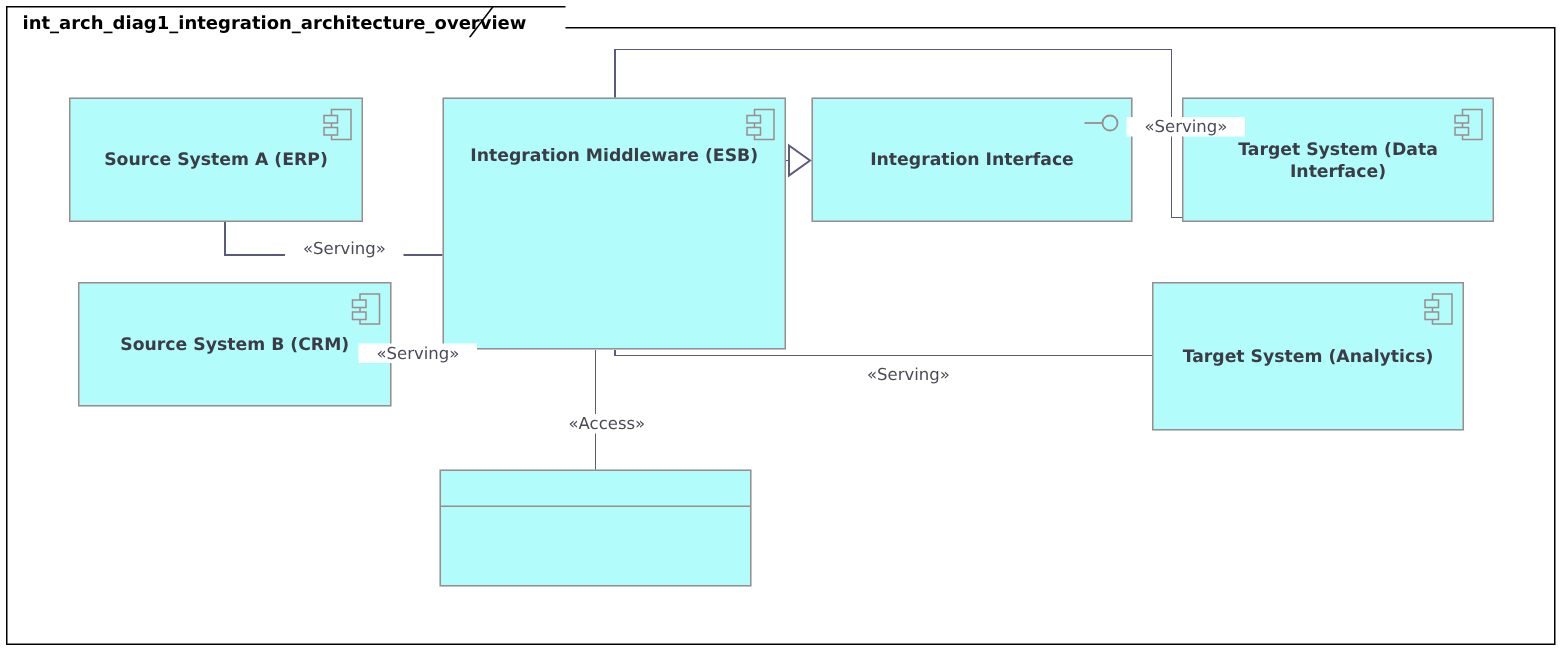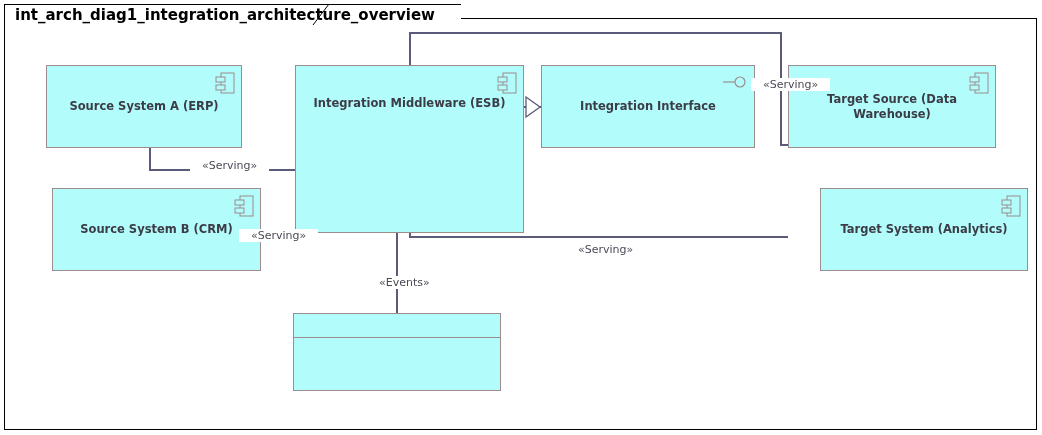--- a/index.html
+++ b/index.html
@@ -38,21 +38,21 @@
     box-sizing: border-box;
     background: #ffffff;
     border-top: 1px solid #000000;
     border-left: 1px solid #000000;
     padding: 0 26px 0 10px;
     display: flex;
     align-items: center;
     z-index: 6;
   }
   .title-tab-text {
-    font-size: 15px;
+    font-size: 12px;
     font-weight: bold;
     color: #000000;
     white-space: nowrap;
     letter-spacing: 0px;
   }
   .title-tab-slash {
     position: absolute;
     left: 312px;
     top: 4px;
     width: 26px;
@@ -207,53 +207,53 @@
   <div class="node" style="left:295px; top:65px; width:229px; height:168px; align-items:flex-start;">
     <span class="node-label" style="margin-top:30px;">Integration Middleware (ESB)</span>
     <svg class="comp-icon" viewBox="0 0 20 22">
       <rect x="6" y="1" width="13" height="20" fill="none" stroke="#9c8c8c" stroke-width="1"></rect>
       <rect x="1" y="5" width="9" height="5" fill="#b2fcfc" stroke="#9c8c8c" stroke-width="1"></rect>
       <rect x="1" y="13" width="9" height="5" fill="#b2fcfc" stroke="#9c8c8c" stroke-width="1"></rect>
     </svg>
   </div>
 
   <div class="node" style="left:788px; top:65px; width:208px; height:83px;">
-    <span class="node-label">Target Source (Data Warehouse)</span>
+    <span class="node-label">Target System (Data Interface)</span>
     <svg class="comp-icon" viewBox="0 0 20 22">
       <rect x="6" y="1" width="13" height="20" fill="none" stroke="#9c8c8c" stroke-width="1"></rect>
       <rect x="1" y="5" width="9" height="5" fill="#b2fcfc" stroke="#9c8c8c" stroke-width="1"></rect>
       <rect x="1" y="13" width="9" height="5" fill="#b2fcfc" stroke="#9c8c8c" stroke-width="1"></rect>
     </svg>
   </div>
 
   <div class="node" style="left:52px; top:188px; width:209px; height:83px;">
     <span class="node-label">Source System B (CRM)</span>
     <svg class="comp-icon" viewBox="0 0 20 22">
       <rect x="6" y="1" width="13" height="20" fill="none" stroke="#9c8c8c" stroke-width="1"></rect>
       <rect x="1" y="5" width="9" height="5" fill="#b2fcfc" stroke="#9c8c8c" stroke-width="1"></rect>
       <rect x="1" y="13" width="9" height="5" fill="#b2fcfc" stroke="#9c8c8c" stroke-width="1"></rect>
     </svg>
   </div>
 
-  <div class="node" style="left:820px; top:188px; width:208px; height:83px;">
+  <div class="node" style="left:768px; top:188px; width:208px; height:99px;">
     <span class="node-label">Target System (Analytics)</span>
     <svg class="comp-icon" viewBox="0 0 20 22">
       <rect x="6" y="1" width="13" height="20" fill="none" stroke="#9c8c8c" stroke-width="1"></rect>
       <rect x="1" y="5" width="9" height="5" fill="#b2fcfc" stroke="#9c8c8c" stroke-width="1"></rect>
       <rect x="1" y="13" width="9" height="5" fill="#b2fcfc" stroke="#9c8c8c" stroke-width="1"></rect>
     </svg>
   </div>
 
   <div class="node node-object" style="left:293px; top:313px; width:208px; height:78px;">
     <div class="band"></div>
   </div>
 
   <span class="rel-label" style="left:190px; top:159px;">«Serving»</span>
 
   <span class="rel-label" style="left:239px; top:229px;">«Serving»</span>
 
   <span class="rel-label" style="left:751px; top:78px;">«Serving»</span>
 
   <span class="rel-label" style="left:566px; top:243px;">«Serving»</span>
 
-  <span class="rel-label" style="left:367px; top:276px;">«Events»</span>
+  <span class="rel-label" style="left:367px; top:276px;">«Access»</span>
 
 </div>
 
 </body></html>

